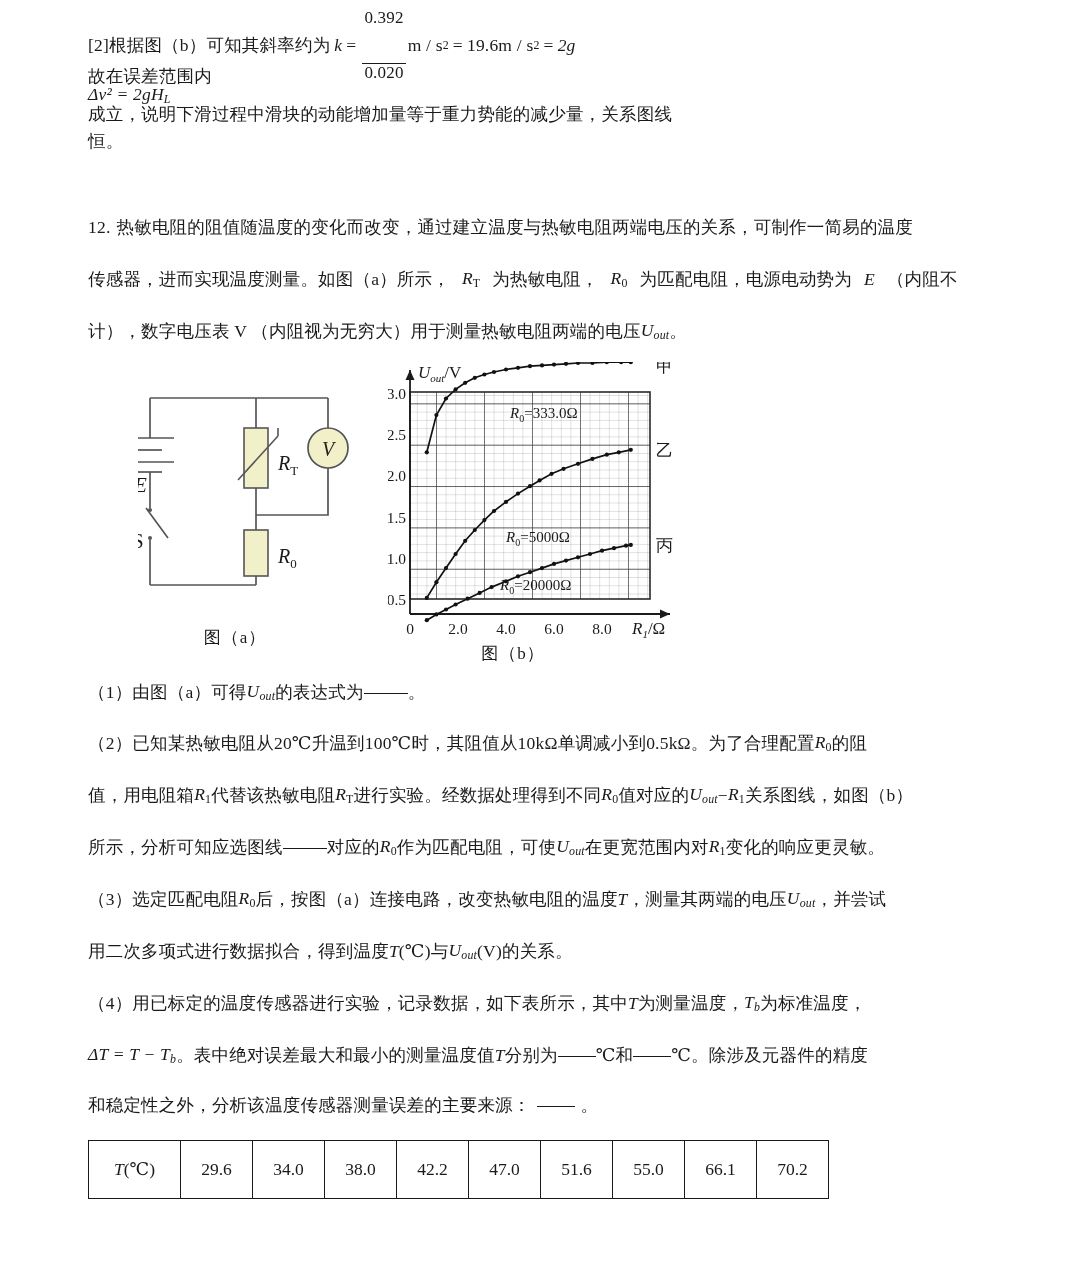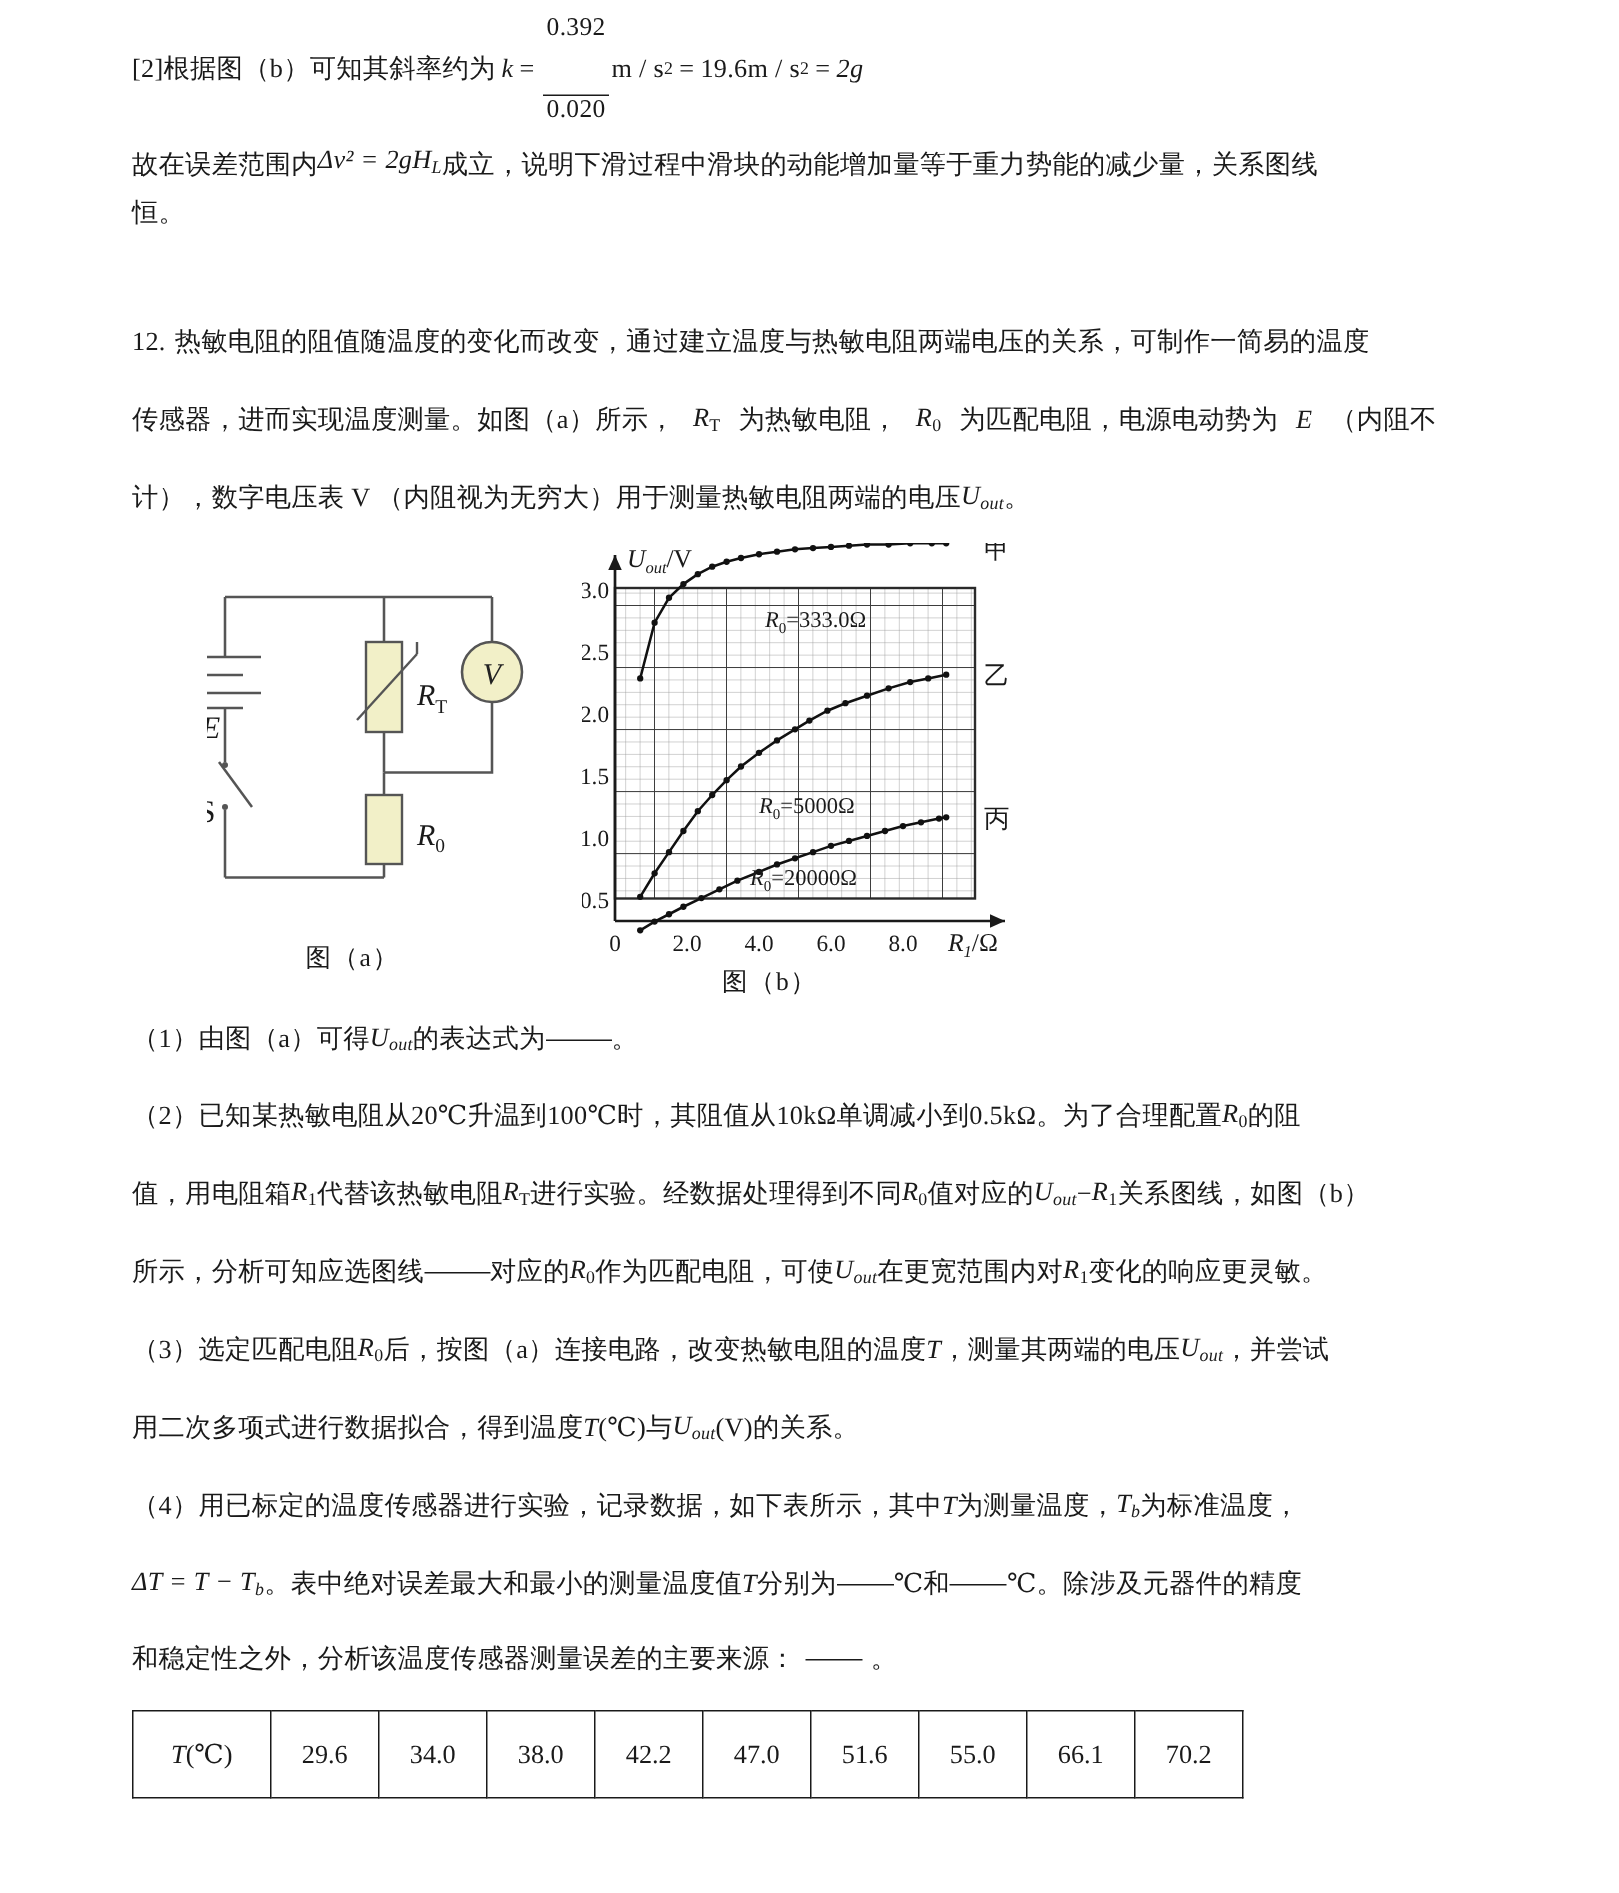--- a/index.html
+++ b/index.html
@@ -92,21 +92,21 @@
       </span>
       <span>m / s</span>
         <sup>2</sup>
       <span style="margin:0 4px;">=</span>
       <span>19.6m / s</span>
         <sup>2</sup>
       <span style="margin:0 4px;">=</span>
       <span class="mi">2g</span>
     </div>
 
-    <div class="ln" style="height:50px; display:flex; align-items:flex-end;">
+    <div class="ln" style="height:50px; display:flex; align-items:flex-start;flex-direction:column;">
       <span>故在误差范围内 </span>
       <span class="mi">
         <span>Δv² = 2gH</span><sub>L</sub>
       </span>
       <span> 成立，说明下滑过程中滑块的动能增加量等于重力势能的减少量，关系图线</span>
     </div>
 
     <div class="ln" style="height:48px; display:flex; align-items:center;">
       <span>恒。</span>
     </div>

